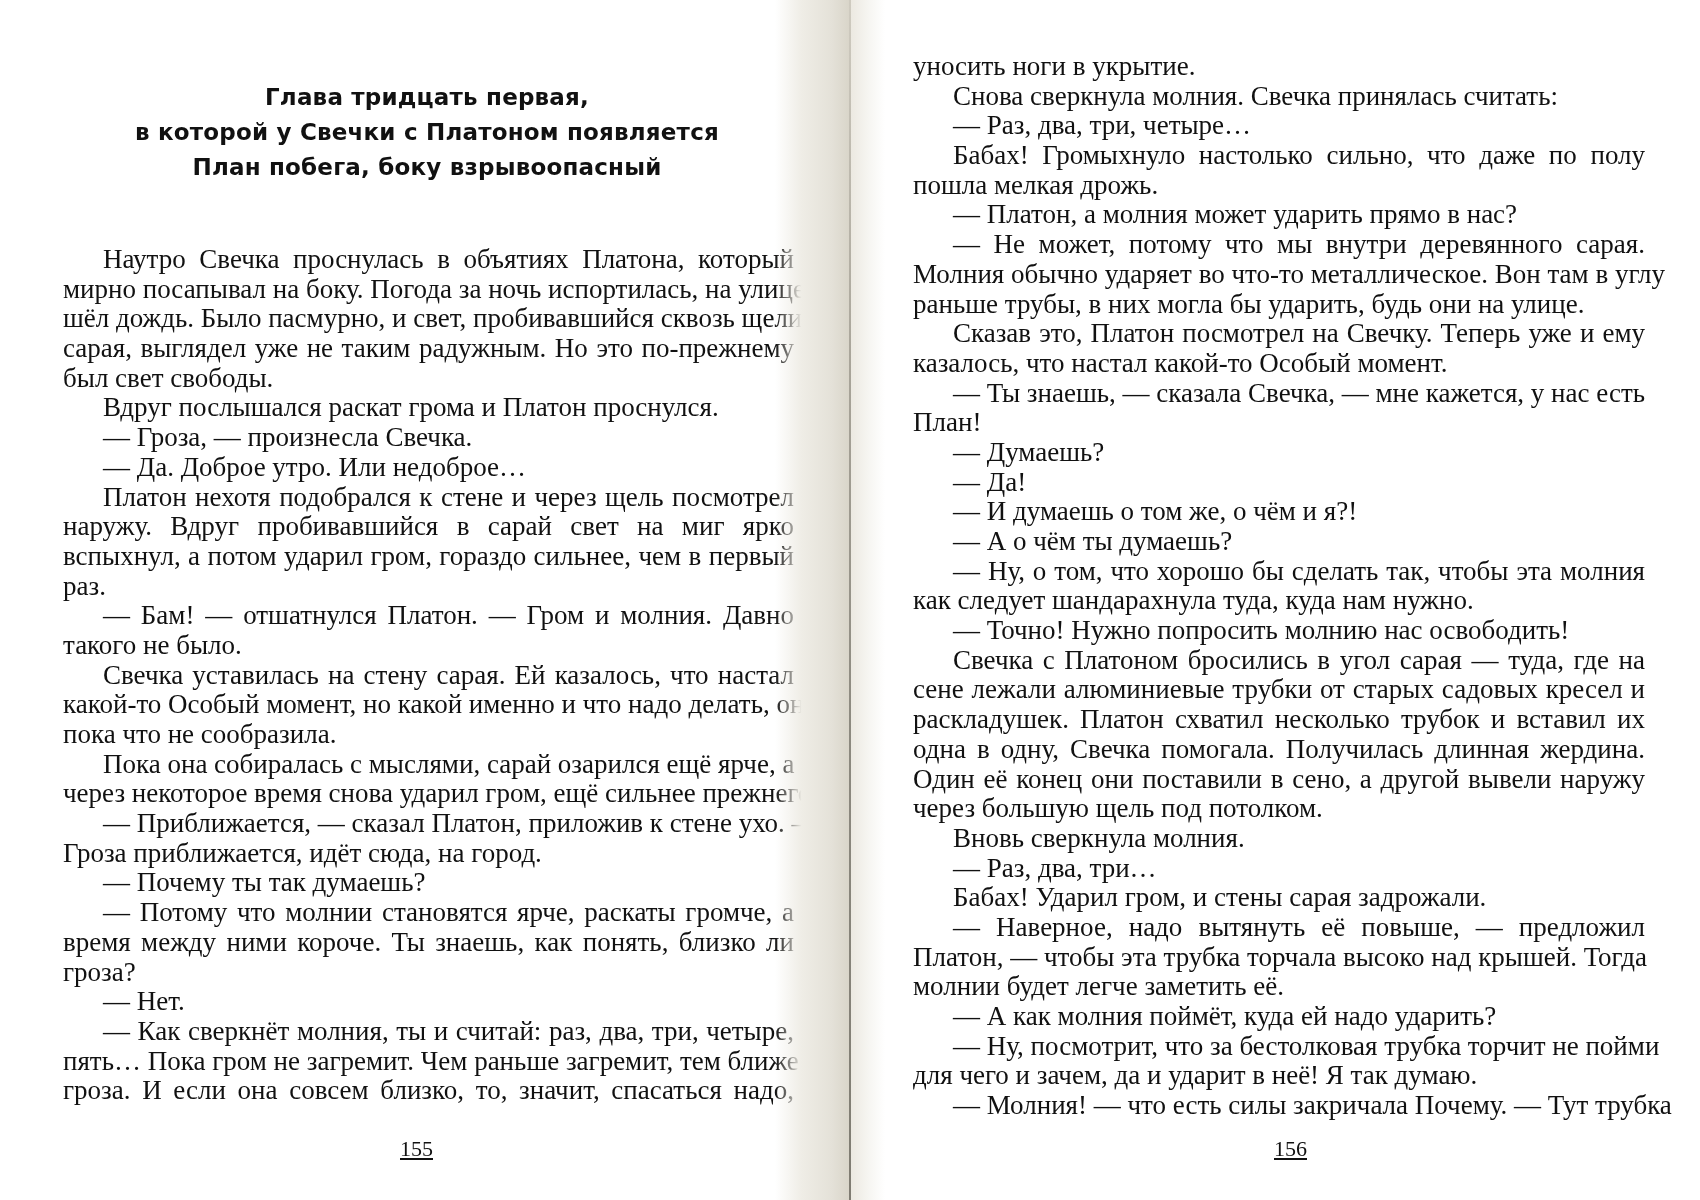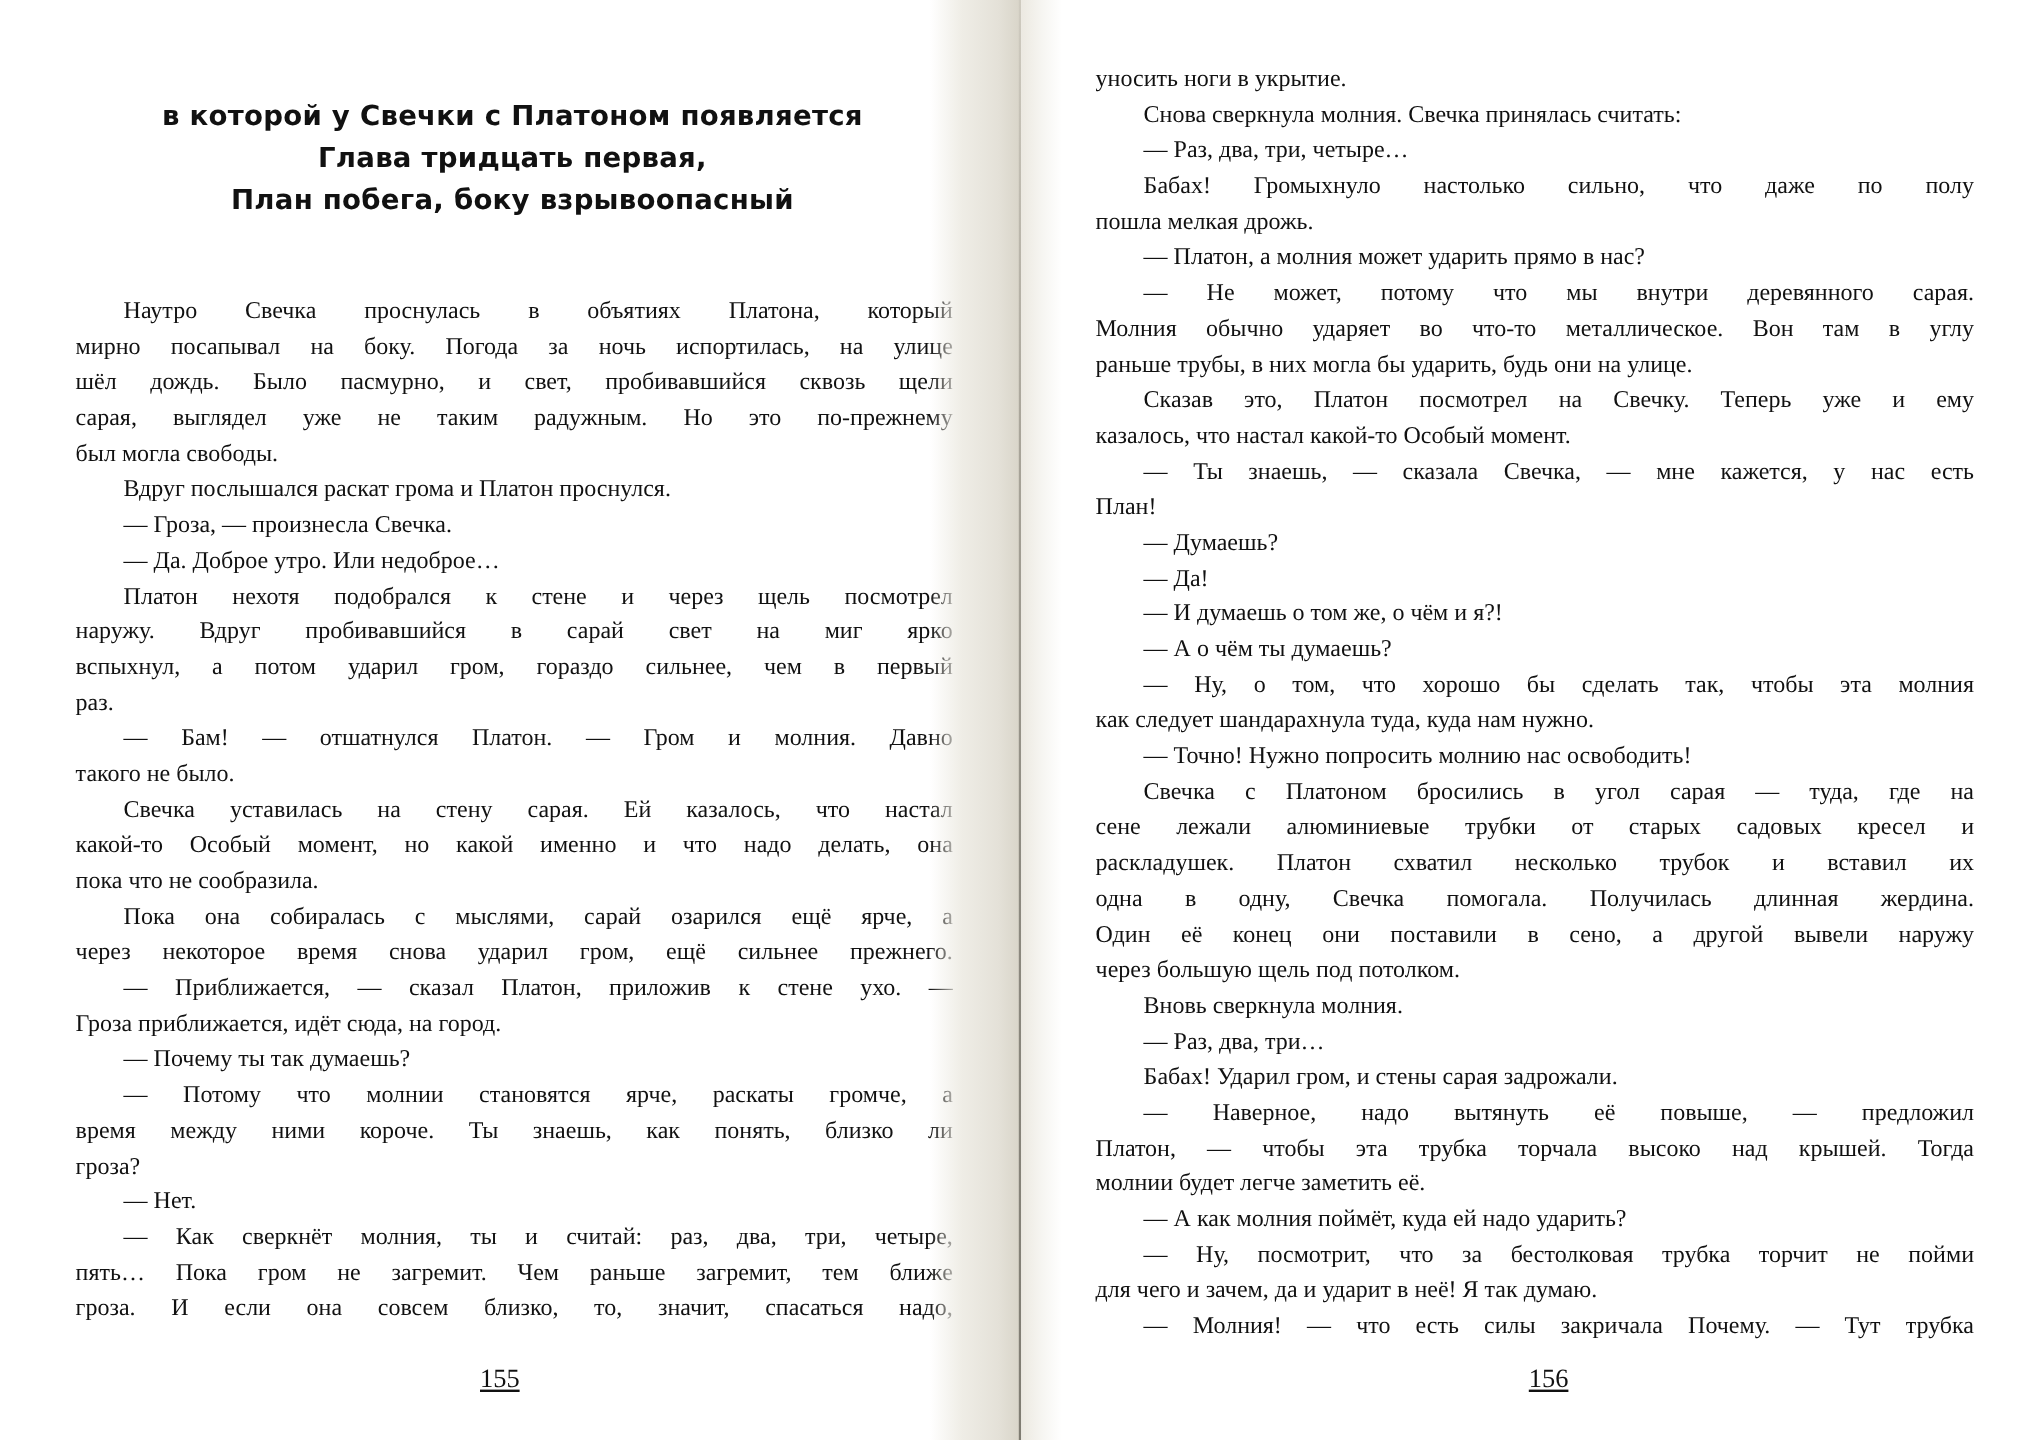--- a/index.html
+++ b/index.html
@@ -29,49 +29,49 @@
   .chapter-title {
     position: absolute; left: 60px; width: 734px; top: 80px;
     text-align: center;
     font-family: "DejaVu Sans", sans-serif;
     font-weight: bold; font-size: 23px; line-height: 35px;
     letter-spacing: 0.2px;
   }
   .chapter-title div { white-space: nowrap; }
   .text {
     position: absolute;
-    font-size: 20px; line-height: 29.7px;
+    font-size: 27px; line-height: 29.7px;
   }
   .text-left { left: 63px; width: 731px; top: 245px; }
   .text-right { left: 913px; width: 732px; top: 52px; }
   .line { display: block; white-space: nowrap; height: 29.7px; }
   .line.j { text-align: justify; text-align-last: justify; }
   .line.i { padding-left: 40px; }
   .page-num {
     position: absolute; top: 1136px; font-size: 22px; text-decoration: underline;
   }
   .pn-left { left: 400px; }
   .pn-right { left: 1274px; text-align: right; }
 </style>
 </head>
 <body>
 
 <div class="spread">
   <div class="page page-left">
     <div class="chapter-title">
+      <div>Глава тридцать первая,</div>
       <div>в которой у Свечки с Платоном появляется</div>
-      <div>Глава тридцать первая,</div>
       <div>План побега, боку взрывоопасный</div>
     </div>
     <div class="text text-left" id="left-text">
         <span class="line j i">Наутро Свечка проснулась в объятиях Платона, который</span>
         <span class="line j">мирно посапывал на боку. Погода за ночь испортилась, на улице</span>
         <span class="line j">шёл дождь. Было пасмурно, и свет, пробивавшийся сквозь щели</span>
         <span class="line j">сарая, выглядел уже не таким радужным. Но это по-прежнему</span>
-        <span class="line">был могла свободы.</span>
+        <span class="line">был свет свободы.</span>
         <span class="line i">Вдруг послышался раскат грома и Платон проснулся.</span>
         <span class="line i">— Гроза, — произнесла Свечка.</span>
         <span class="line i">— Да. Доброе утро. Или недоброе…</span>
         <span class="line j i">Платон нехотя подобрался к стене и через щель посмотрел</span>
         <span class="line j">наружу. Вдруг пробивавшийся в сарай свет на миг ярко</span>
         <span class="line j">вспыхнул, а потом ударил гром, гораздо сильнее, чем в первый</span>
         <span class="line">раз.</span>
         <span class="line j i">— Бам! — отшатнулся Платон. — Гром и молния. Давно</span>
         <span class="line">такого не было.</span>
         <span class="line j i">Свечка уставилась на стену сарая. Ей казалось, что настал</span>

